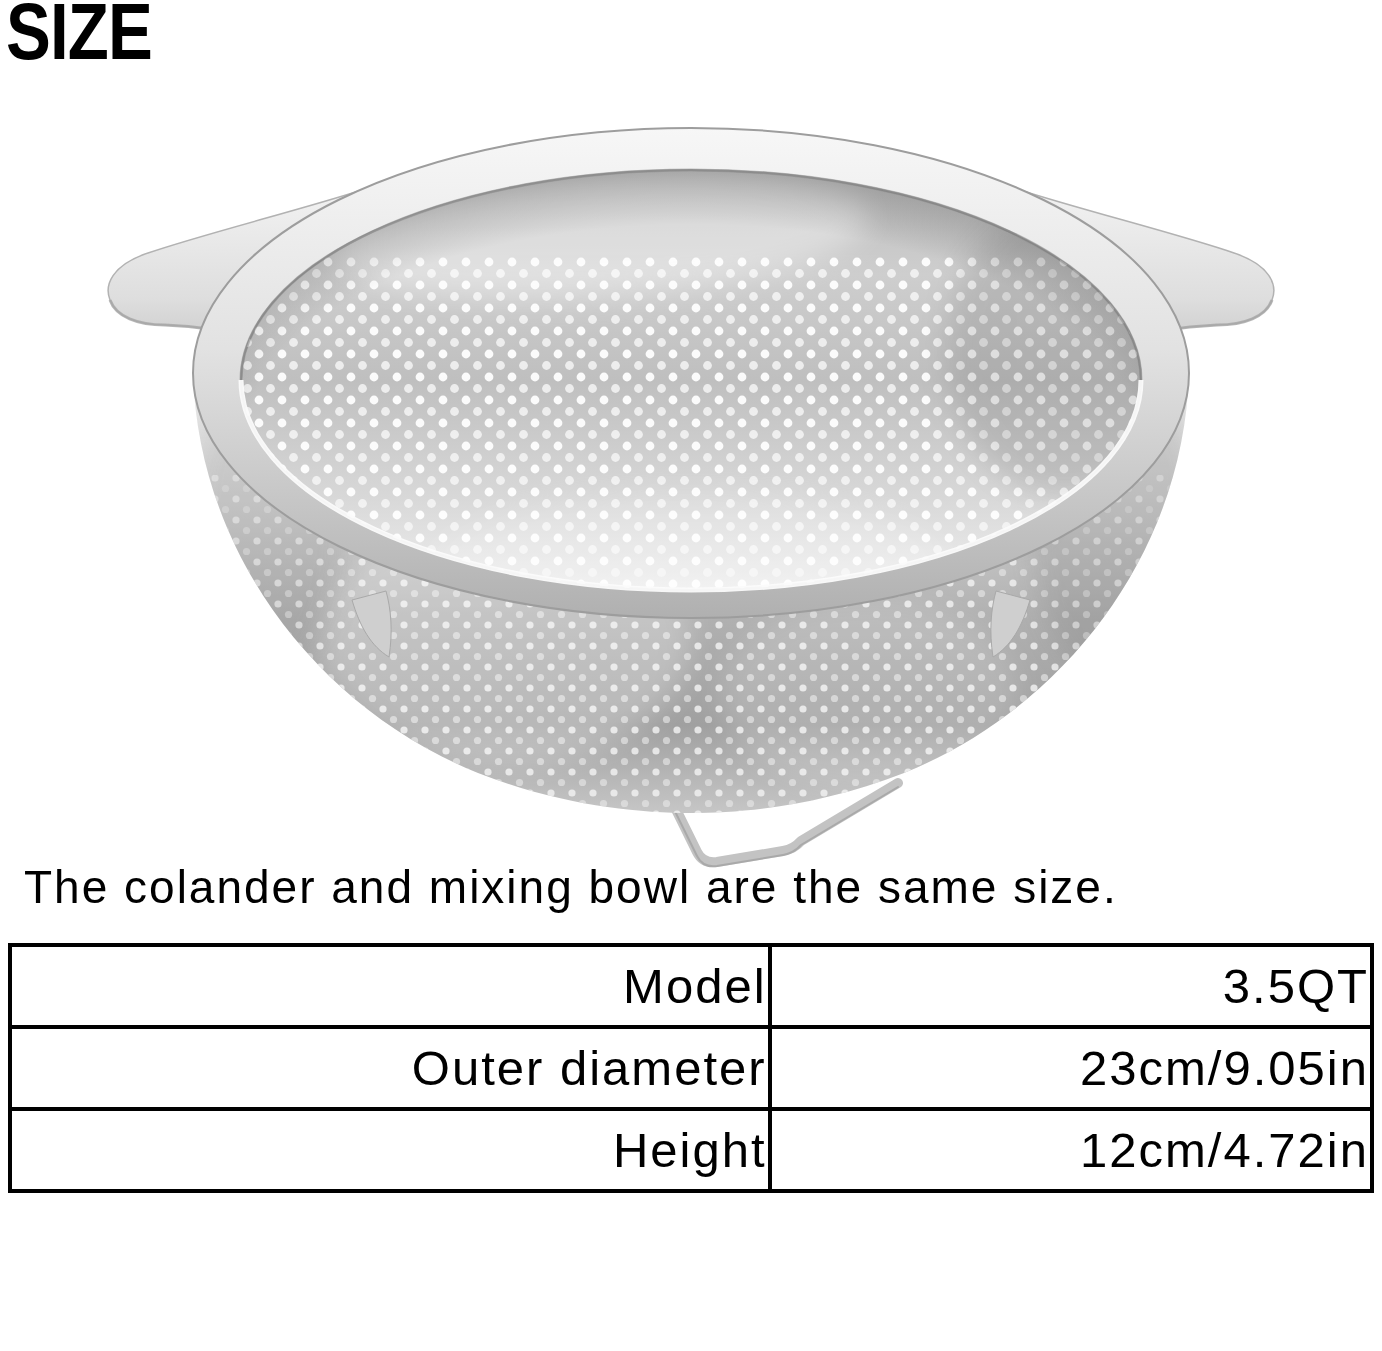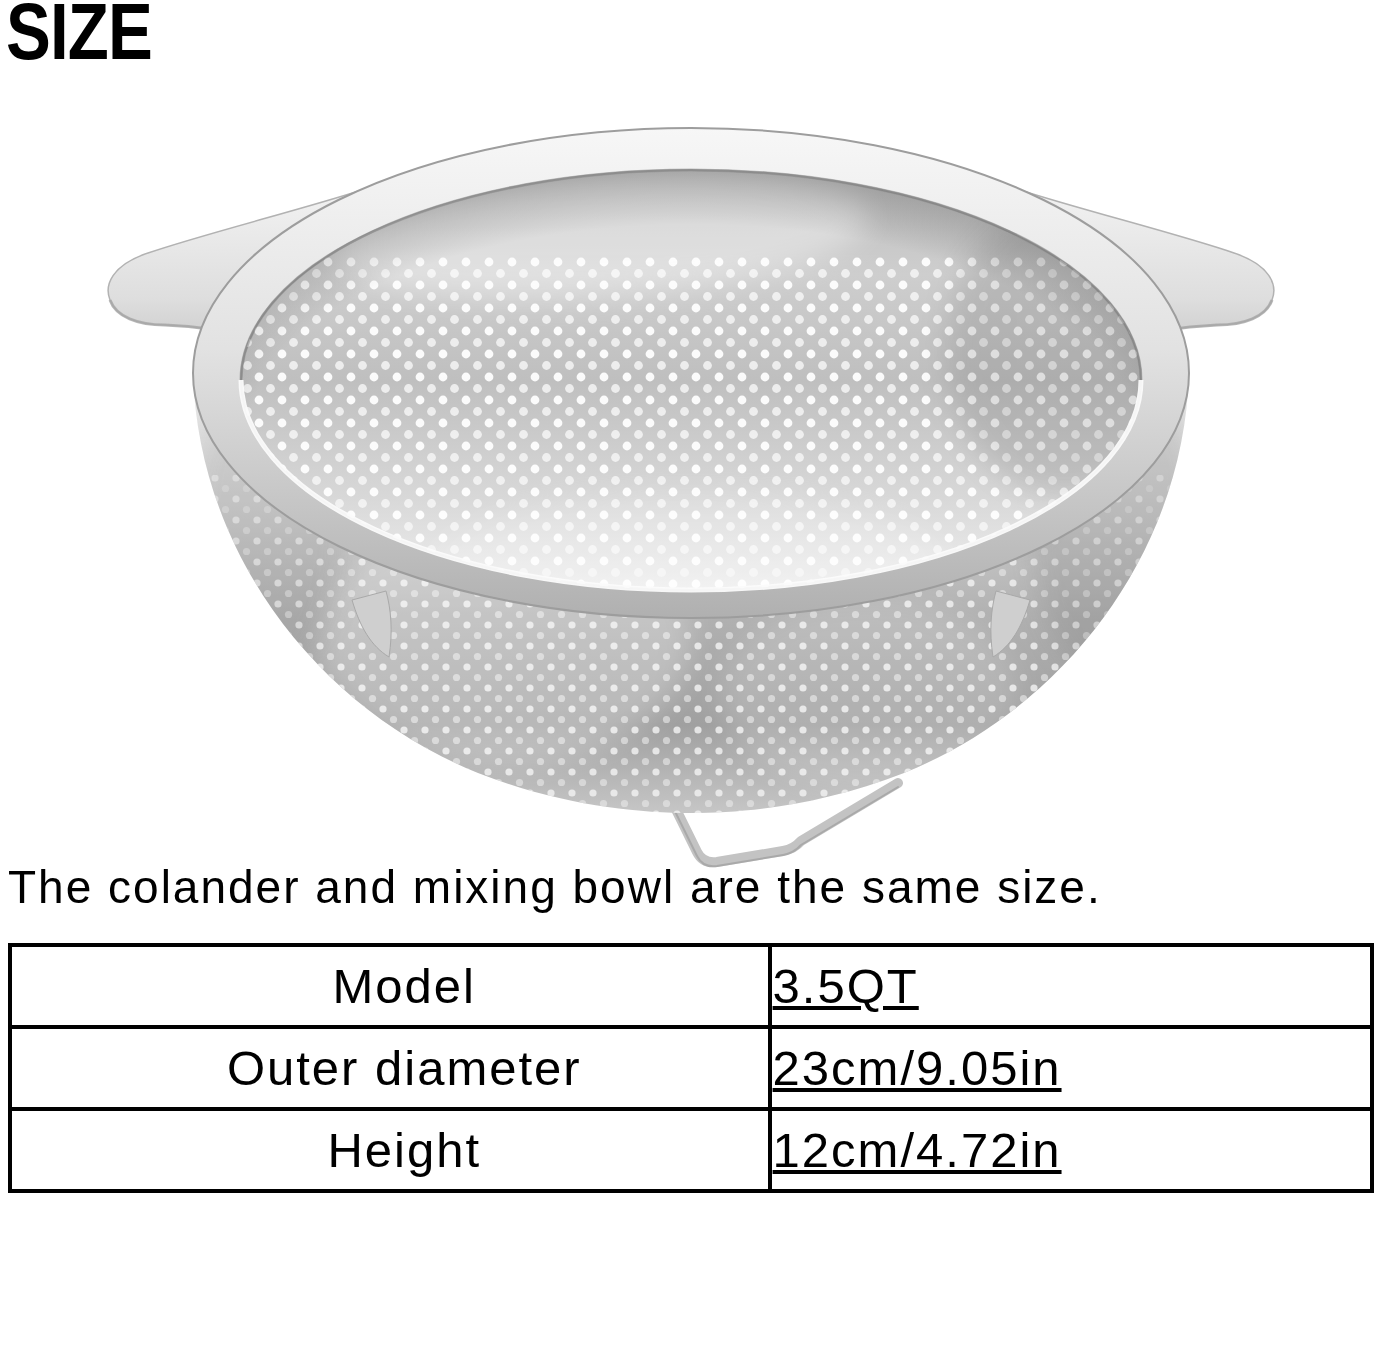--- a/index.html
+++ b/index.html
@@ -16,21 +16,21 @@
     font-size:80px;line-height:1;font-weight:700;
     letter-spacing:-1px;
     transform:scaleX(.84);transform-origin:0 0;
     white-space:nowrap;
   }
   .colander-wrap{
     position:absolute;top:95px;left:0;
     width:1382px;height:775px;
   }
   .caption{
-    position:absolute;top:861px;left:8px;
+    position:absolute;top:861px;left:24px;
     font-size:46px;line-height:1.15;
     letter-spacing:2px;
     white-space:nowrap;
     text-align:center;
   }
   table.spec{
     position:absolute;top:943px;left:8px;
     width:1366px;
     border-collapse:collapse;
     table-layout:fixed;
@@ -38,22 +38,22 @@
   table.spec td{
     border:4px solid #000;
     height:76px;
     font-size:49px;
     letter-spacing:2px;
     vertical-align:middle;
     background:#fff;
     overflow:hidden;
     white-space:nowrap;
   }
-  td.spec-label{width:53.2%;text-align:center;padding-left:30px;}
-  td.spec-value{text-align:left;text-decoration:underline;}
+  td.spec-label{width:53.2%;text-align:right;padding-left:30px;}
+  td.spec-value{text-align:right;}
 </style>
 </head>
 <body>
 
 <div class="size-title">SIZE</div>
 
 <div class="colander-wrap">
   <svg width="1382" height="775" viewBox="0 0 1382 775">
     <defs>
       <linearGradient id="gBody" x1="0" y1="0" x2="0" y2="1">

